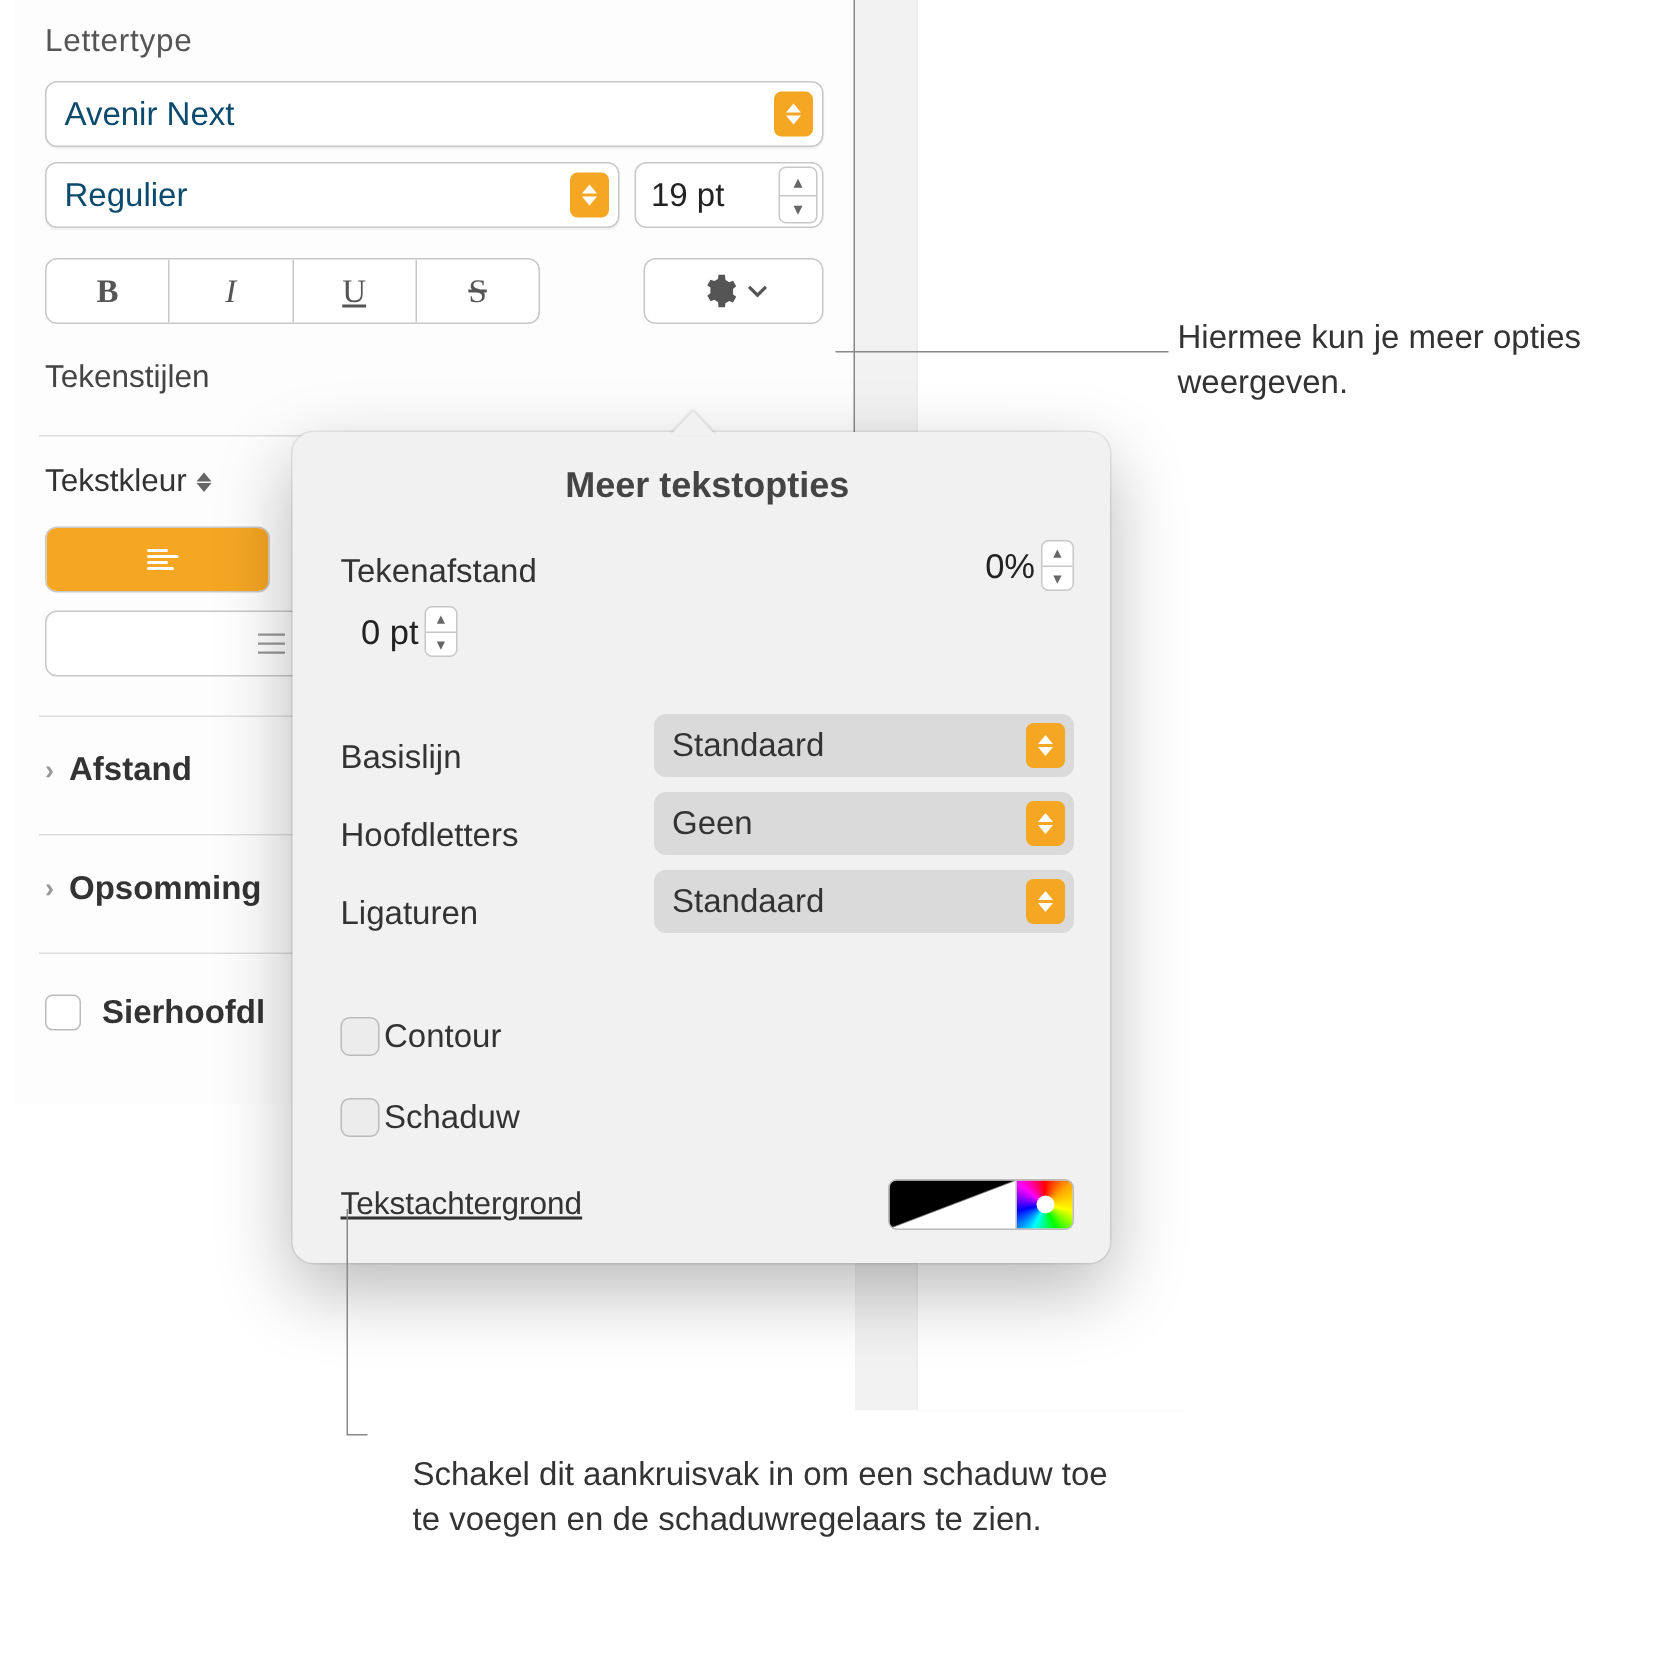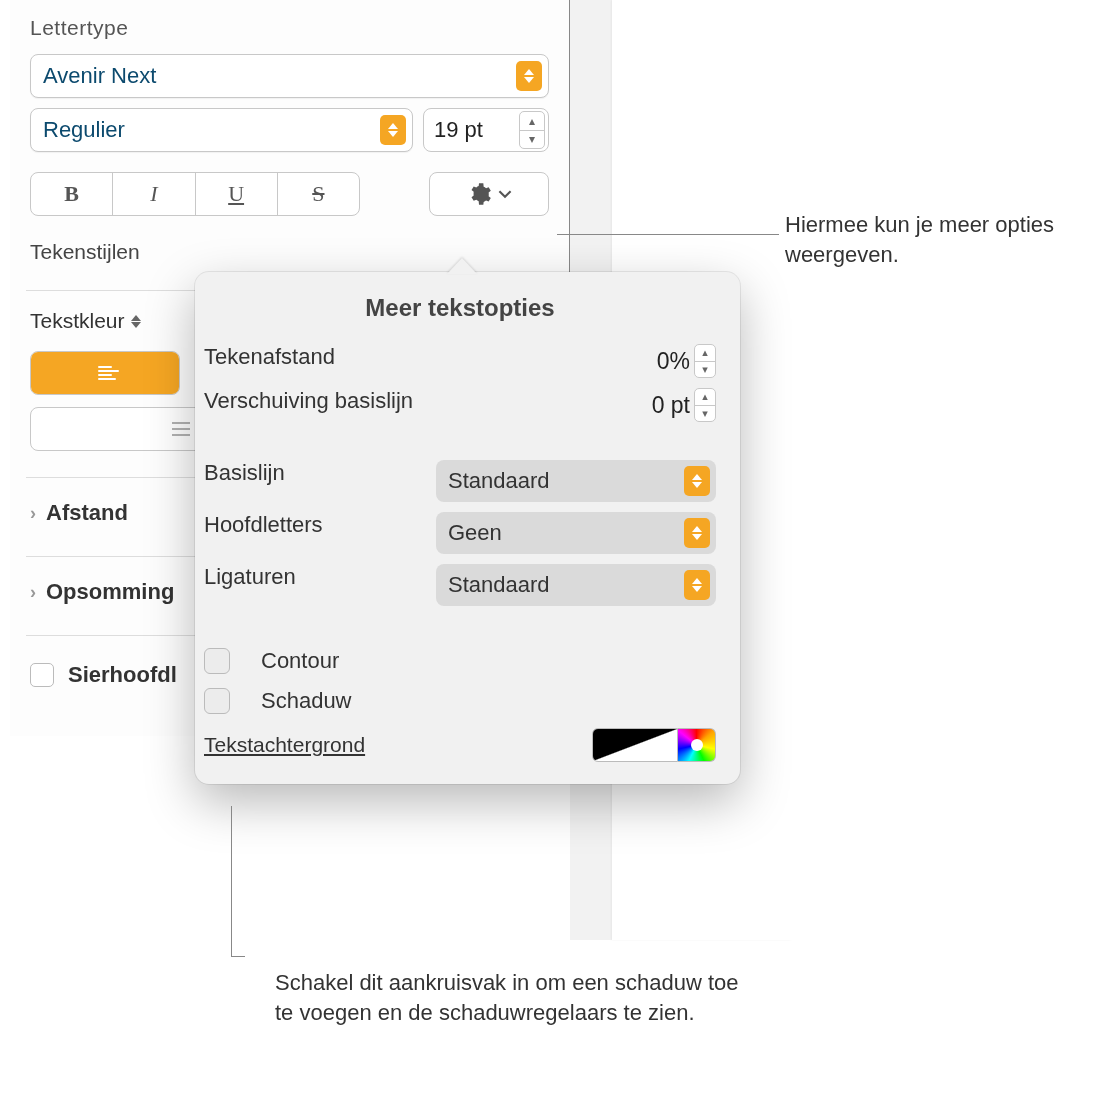--- a/index.html
+++ b/index.html
@@ -94,44 +94,44 @@
   hr.div { border:none; border-top:1px solid #ddd; margin:26px -4px 18px -4px; }
   .disclosure-row { display:flex; align-items:center; gap:10px; font-size:22px; font-weight:600; color:#333; padding:4px 0;}
   .disclosure-row .chev { color:#999; font-size:18px;}
   .check-row { display:flex; align-items:center; gap:14px; font-size:22px; font-weight:600; color:#333; padding:8px 0;}
   .checkbox-empty { width:24px;height:24px;border:1px solid #bbb;border-radius:5px;background:#fff;}
   
   .doc-area { position:absolute; left:570px; top:0; width:220px; height:940px; background:#f2f2f2;}
   .doc-page { position:absolute; left:612px; top:0; width:180px; height:940px; background:#fff; box-shadow:-1px 0 2px rgba(0,0,0,0.05);}
   
   .popover {
-    position:absolute; left:195px; top:272px; width:545px;
+    position:absolute; left:195px; top:288px; width:545px;
     background:#f1f1f1; border-radius:14px; box-shadow:0 18px 50px rgba(0,0,0,0.28), 0 0 0 1px rgba(0,0,0,0.08);
-    padding:20px 24px 22px 9px;
+    padding:20px 24px 22px 32px;
   }
   .popover::before {
     content:""; position:absolute; top:-14px; left:252px; width:0;height:0;
     border-left:15px solid transparent; border-right:15px solid transparent; border-bottom:16px solid #f1f1f1;
     filter: drop-shadow(0 -1px 1px rgba(0,0,0,0.15));
   }
   .pop-title { text-align:center; font-size:24px; font-weight:600; color:#444; margin:2px 0 22px 0;}
-  .pop-row { display:flex; align-items:flex-start; justify-content:space-between; margin:10px 0; }
+  .pop-row { display:flex; align-items:flex-end; justify-content:space-between; margin:10px 0; }
   .pop-row .lbl { font-size:22px; color:#333; }
   .num-field { display:flex; align-items:center; gap:4px; }
   .num-field .nv { font-size:23px; color:#222; min-width:52px; text-align:right;}
   .spin { width:22px;height:34px;border:1px solid #c8c8c8;border-radius:5px;display:flex;flex-direction:column;background:#fff;}
   .spin div{flex:1;display:flex;align-items:center;justify-content:center;font-size:11px;color:#666;}
   .spin div:first-child{border-bottom:1px solid #c8c8c8;}
   .pop-gap { height:18px; }
   .grey-select {
     display:flex; align-items:center; justify-content:space-between; background:#dadada;
     border-radius:8px; padding:5px 6px 5px 12px; height:42px; width:280px;
   }
   .grey-select .label{font-size:22px;color:#333;}
-  .chk-row { display:flex; align-items:flex-end; gap:31px; margin:14px 0; font-size:22px; color:#333;}
+  .chk-row { display:flex; align-items:flex-end; gap:3px; margin:28px 0; font-size:22px; color:#333;}
   .chk { width:26px;height:26px;border:1px solid #bbb;border-radius:6px;background:#ececec;}
   .bg-row { display:flex; align-items:center; justify-content:space-between; margin-top:14px;text-decoration:underline;}
   .swatch-group { display:flex; align-items:center; gap:0;}
   .swatch { width:86px; height:34px; border:1px solid #bbb; border-radius:6px 0 0 6px;
     background: linear-gradient(to bottom right, #000 0%, #000 49%, #fff 51%, #fff 100%);}
   .color-wheel { width:38px;height:34px;border:1px solid #bbb;border-left:none;border-radius:0 6px 6px 0;
     background: conic-gradient(red,orange,yellow,lime,cyan,blue,magenta,red); display:flex;align-items:center;justify-content:center;}
   .color-wheel::after{content:"";width:12px;height:12px;border-radius:50%;background:#fff;}
   
   .callout1 { position:absolute; left:785px; top:210px; width:300px; font-size:22px; color:#333; line-height:1.35;}
@@ -260,21 +260,20 @@
     <span class="num-field">
       <span class="nv">0%</span>
       <span class="spin">
           <div>▴</div>
           <div>▾</div>
         </span>
     </span>
   </div>
 
   <div class="pop-row">
-    <span class="lbl">Verschuiving basislijn</span>
     <span class="num-field">
       <span class="nv">0 pt</span>
       <span class="spin">
           <div>▴</div>
           <div>▾</div>
         </span>
     </span>
   </div>
 
   <div class="pop-gap"></div>

